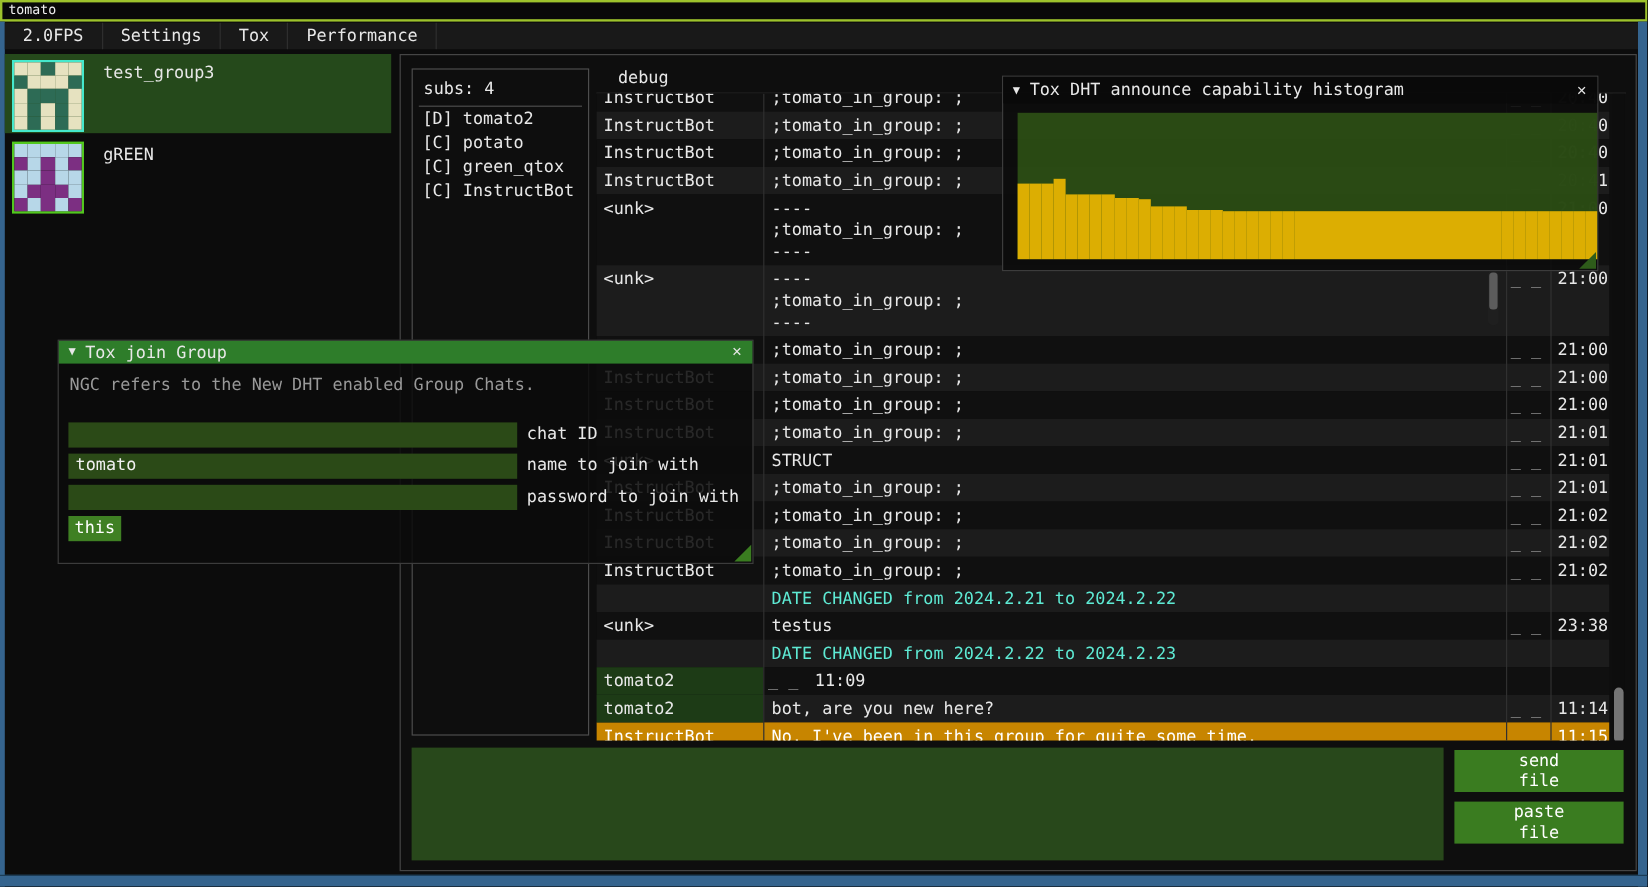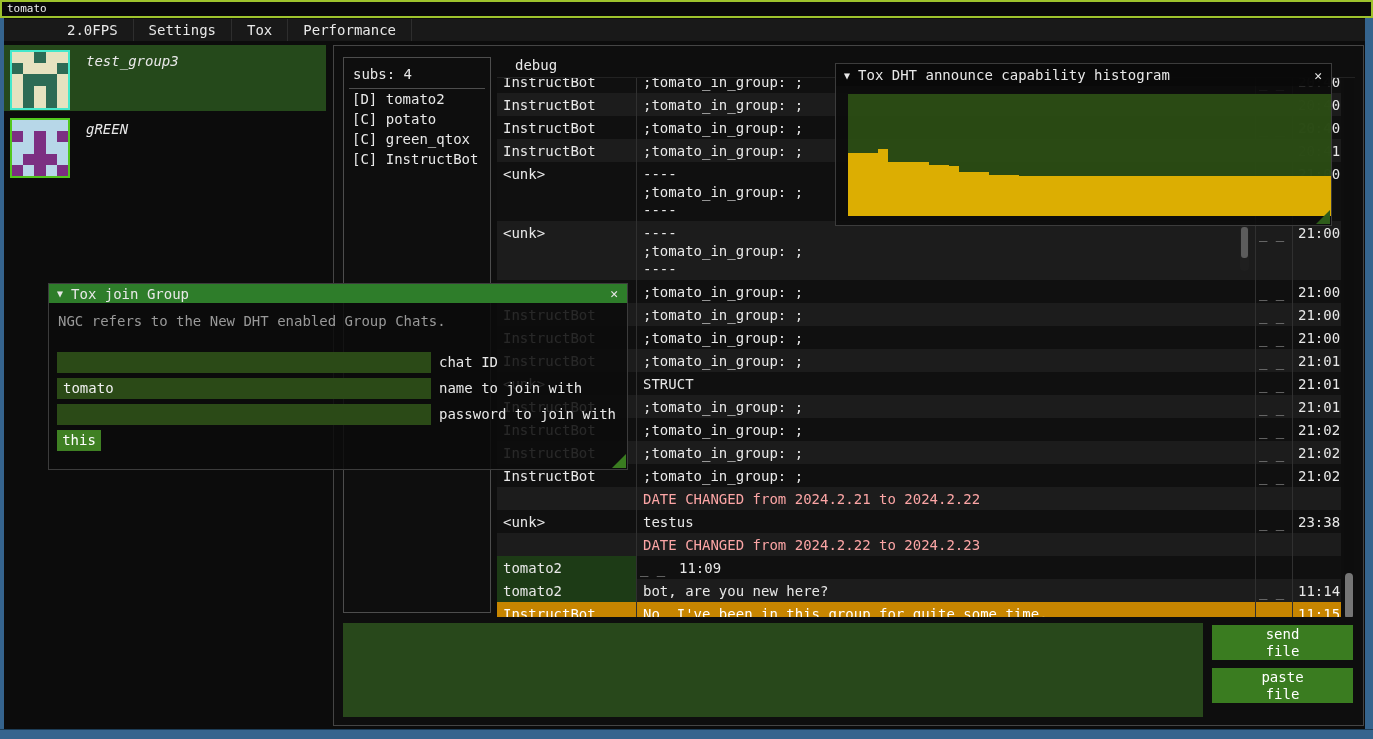--- a/index.html
+++ b/index.html
@@ -11,48 +11,48 @@
   }
   
   .titlebar { position:absolute; left:0; top:0; width:1373px; height:18px;
     background:#090909; border:2px solid #9dc22c; font-size:11px; line-height:14px;
     padding-left:5px; color:#efefef; }
   .edge-left  { position:absolute; left:0; top:18px; width:4px;  height:721px; background:#35648e; }
   .edge-right { position:absolute; left:1365px; top:18px; width:8px; height:721px; background:#35648e; }
   .edge-bottom{ position:absolute; left:0; top:729px; width:1373px; height:10px; background:#35648e; border-top:1px solid #1d3d57; }
   
   .menubar { position:absolute; left:4px; top:19px; width:1361px; height:22px;
-    background:#191919; display:flex; align-items:stretch;padding-left:48px; }
+    background:#191919; display:flex; align-items:stretch; }
   .menu-item { padding:0 15px; line-height:22px; border-right:1px solid #2e2e2e; cursor:default; }
   
   .sidebar { position:absolute; left:4px; top:45px; width:330px; height:580px; }
   .group-item { width:322px; height:66px; margin-bottom:2px; display:flex; }
   .group-item.selected { background:#25491b; }
   .g-avatar { width:60px; height:60px; margin:5px 0 0 6px; border:2px solid #888;
     display:grid; grid-template-columns:repeat(5,1fr); grid-template-rows:repeat(5,1fr); }
-  .g-label { padding:8px 0 0 16px;font-style:italic; }
+  .g-label { padding:8px 0 0 16px; }
   
   .main-frame { position:absolute; left:333px; top:45px; width:1031px; height:681px;
     border:1px solid #454545; background:#0e0e0e; }
   .subs-panel { position:absolute; left:343px; top:57px; width:148px; height:556px;
     border:1px solid #4d4d4d; background:#0e0e0e; }
   .subs-head { padding:8px 0 6px 9px; }
   .subs-sep { border-bottom:1px solid #4d4d4d; margin:0 5px; }
   .member { line-height:20px; padding-left:8px; white-space:pre; }
   .chat-tab { position:absolute; left:497px; top:57px; width:858px; height:20px; }
   .chat-tab span { padding-left:18px; }
   
   .chat-log { position:absolute; left:497px; top:77px; width:858px; height:540px;
     overflow:hidden; border-top:1px solid #222; }
   .rows { width:844px; margin-top:-8px; }
   .row { display:flex; min-height:23px; align-items:stretch; }
   .row.odd  { background:#101010; }
   .row.even { background:#1c1c1c; }
   .row.highlight { background:#c78500; color:#fff; }
-  .row.date .cell-msg { color:#fca5a5; }
+  .row.date .cell-msg { color:#5eead4; }
   .cell-name { width:139px; flex:none; padding:3px 0 0 6px; line-height:18px; overflow:hidden; white-space:pre; }
   .cell-msg  { flex:1; padding:3px 0 2px 7px; line-height:18px; white-space:pre-line; }
   .cell-status { width:37px; flex:none; padding:3px 0 0 4px; line-height:18px; color:#9a9a9a; white-space:pre; }
   .cell-time { width:49px; flex:none; padding:3px 0 0 6px; line-height:18px; }
   .row.date  { min-height:22px; }
   .name-green { background:#1d3b16; }
   .highlight .cell-status { color:#f0f0f0;margin-top:48px; }
   .status-d { color:#b2b000; }
   .vline { position:absolute; top:0; width:1px; height:540px; background:#303030; }
   .scroll-track { position:absolute; left:847px; top:0; width:10px; height:540px; background:#0d0d0d; }

